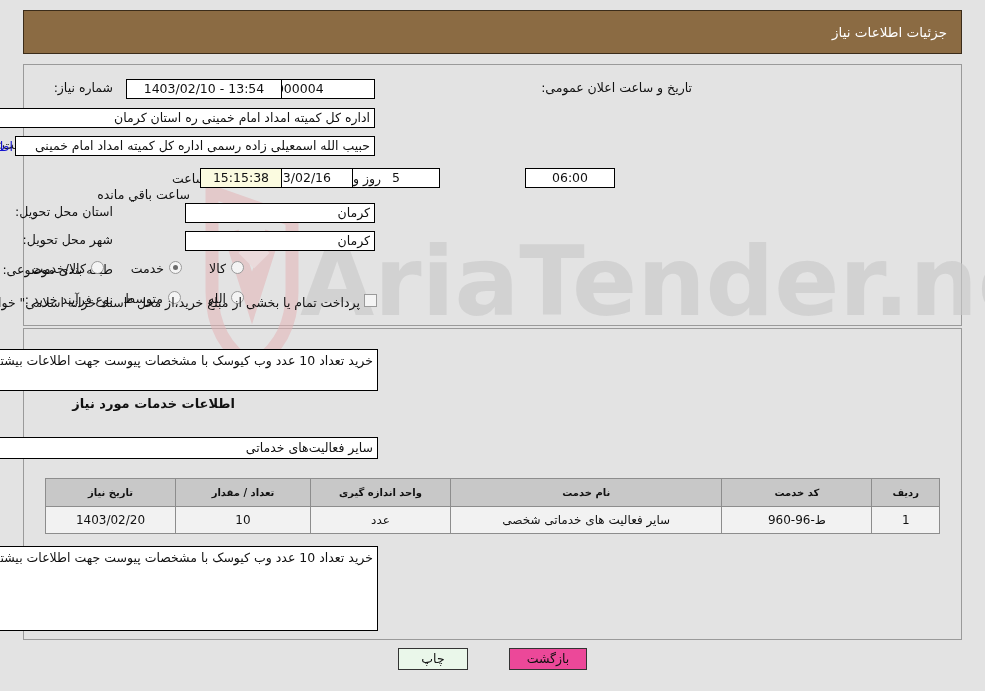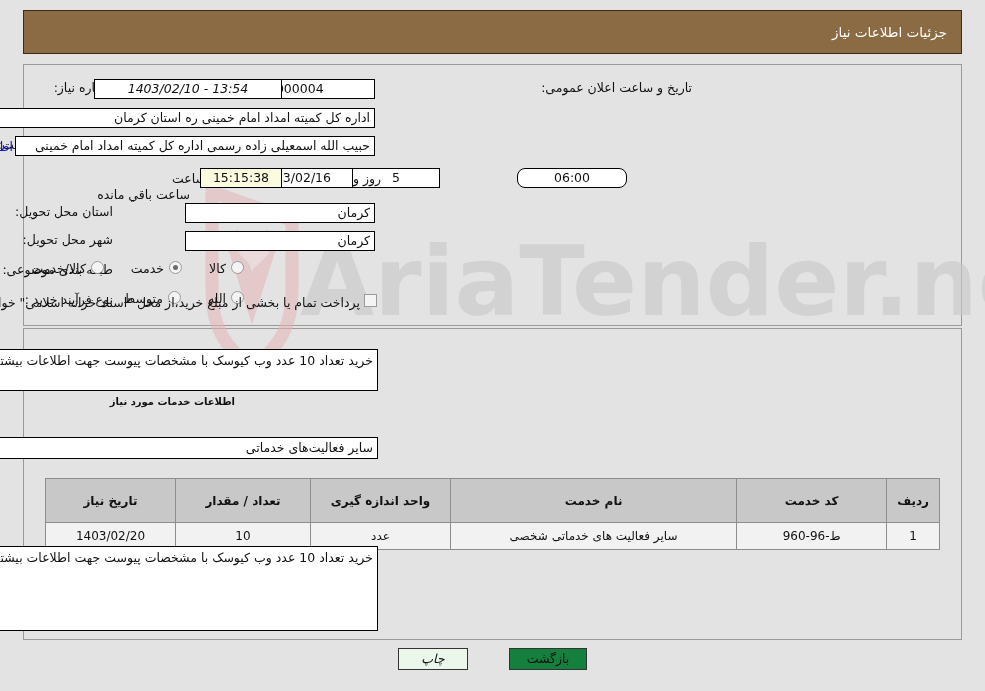--- a/index.html
+++ b/index.html
@@ -127,21 +127,21 @@
     display: inline-block;
     width: 13px; height: 13px;
     border: 1px solid #9a9a9a;
     background: #f4f4f4;
     vertical-align: middle;
   }
 
   
   .sec-title {
     position: absolute;
-    font-size: 10px;
+    font-size: 13px;
     font-weight: bold;
     color: #111;
     z-index: 4;
   }
   .bold-label {
     font-weight: bold;
     font-size: 12.5px;
     color: #111;
   }
 
@@ -167,24 +167,24 @@
     border-collapse: collapse;
     font-size: 12px;
     direction: rtl;
     z-index: 4;
   }
   table.items th {
     background: #c8c8c8;
     border: 1px solid #8d8d8d;
     color: #111;
     font-weight: bold;
-    height: 44px;
-    padding: 2px 10px;
+    height: 28px;
+    padding: 2px 20px;
     text-align: center;
-    font-size: 12px;
+    font-size: 10px;
   }
   table.items td {
     background: #f2f2f2;
     border: 1px solid #8d8d8d;
     color: #111;
     height: 27px;
     padding: 2px 4px;
     text-align: center;
     font-size: 12px;
   }
@@ -196,21 +196,21 @@
     color: #111;
     height: 22px;
     line-height: 20px;
     text-align: center;
     cursor: pointer;
     padding: 0 8px;
     position: absolute;
     z-index: 4;
   }
   .btn-print  { background: #eaf7ea; }
-  .btn-back   { background: #15803d; }
+  .btn-back   { background: #ec4899; }
 </style>
 </head>
 <body>
 
 <div id="page">
 
   <svg id="watermark" viewBox="0 0 985 220" xmlns="http://www.w3.org/2000/svg">
     <g opacity="0.55">
 
       <path d="M212 12 L292 40 L292 112 Q292 162 252 186 Q212 162 212 112 Z" fill="none" stroke="#e3b4b7" stroke-width="13"></path>
@@ -229,36 +229,36 @@
   <div class="panel" id="panel-top"></div>
 
   <div class="frow" style="top:80px; right:872px; width:90px; justify-content:flex-start; z-index:4;">
     <span class="flabel">شماره نیاز:</span>
   </div>
   <div class="fbox" style="position:absolute; top:79px; right:610px; width:230px; z-index:4;">1103005448000004</div>
 
   <div class="frow" style="top:80px; right:293px; z-index:4;">
     <span class="flabel">تاریخ و ساعت اعلان عمومی:</span>
   </div>
-  <div class="fbox" style="position:absolute; top:79px; right:703px; left:105px; width:188px; z-index:4;font-style:italic;">13:54 - 1403/02/10</div>
+  <div class="fbox" style="position:absolute; top:79px; right:703px; left:105px; width:156px; z-index:4;">13:54 - 1403/02/10</div>
 
   <div class="frow" style="top:109px; right:872px; z-index:4;">
     <span class="flabel">نام دستگاه خریدار:</span>
   </div>
   <div class="fbox rtl-right" style="position:absolute; top:108px; right:610px; width:612px; z-index:4;">اداره کل کمیته امداد امام خمینی  ره  استان کرمان</div>
 
   <div class="frow" style="top:137px; right:872px; z-index:4;">
     <span class="flabel">ایجاد کننده درخواست:</span>
   </div>
   <div class="fbox rtl-right" style="position:absolute; top:136px; right:610px; width:360px; z-index:4;">حبیب الله اسمعیلی زاده رسمی  اداره کل کمیته امداد امام خمینی  ره  استان ک</div>
   <a class="link-blue" style="position:absolute; top:139px; right:972px; z-index:5;" href="#">اطلاعات تماس خریدار</a>
 
   <div class="fbox" style="position:absolute; top:168px; right:610px; width:160px; z-index:4;">1403/02/16</div>
   <span class="flabel" style="position:absolute; top:171px; right:779px; z-index:4;">ساعت</span>
-  <div class="fbox" style="position:absolute; top:168px; right:358px; width:110px; z-index:4;border-radius:8px;">06:00</div>
+  <div class="fbox" style="position:absolute; top:168px; right:370px; width:90px; z-index:4;">06:00</div>
   <div class="fbox" style="position:absolute; top:168px; right:545px; width:88px; z-index:4;">5</div>
   <span class="flabel" style="position:absolute; top:171px; right:604px; z-index:4;">روز و</span>
   <div class="fbox yellow" style="position:absolute; top:168px; right:703px; width:82px; z-index:4;">15:15:38</div>
   <span class="flabel" style="position:absolute; top:187px; right:795px; z-index:4;">ساعت باقي مانده</span>
 
   <div class="frow" style="top:204px; right:872px; z-index:4;">
     <span class="flabel">استان محل تحویل:</span>
   </div>
   <div class="fbox rtl-right" style="position:absolute; top:203px; right:610px; width:190px; z-index:4;">کرمان</div>
 
@@ -336,16 +336,16 @@
       </tr>
     </tbody>
   </table>
 
   <span class="bold-label" style="position:absolute; top:583px; right:872px; z-index:4;">توضیحات خریدار:</span>
   <div class="tarea" style="position:absolute; top:546px; right:607px; width:793px; height:85px; z-index:4;">
     <span>خرید تعداد 10 عدد وب کیوسک با مشخصات پیوست جهت اطلاعات بیشتر با شماره 09131984775 آقای حجت تماس حاصل گردد</span>
     
   </div>
 
-  <div class="btn btn-print" style="top:648px; right:517px; width:70px;font-style:italic;">چاپ</div>
+  <div class="btn btn-print" style="top:648px; right:517px; width:70px;">چاپ</div>
   <div class="btn btn-back" style="top:648px; right:398px; width:78px;">بازگشت</div>
 
 </div>
 
 </body></html>

